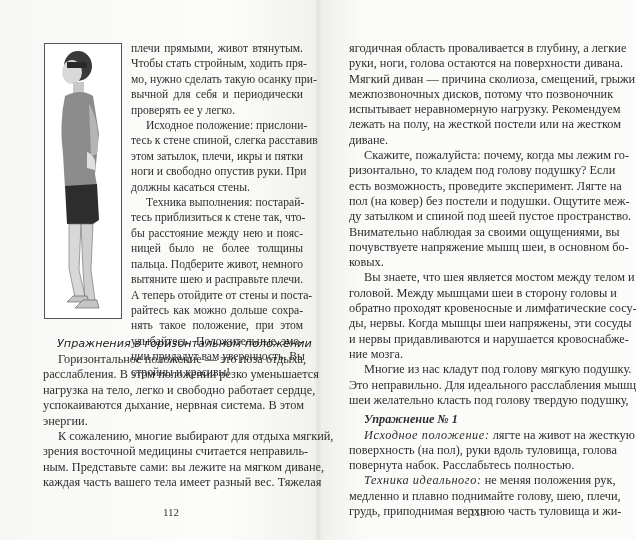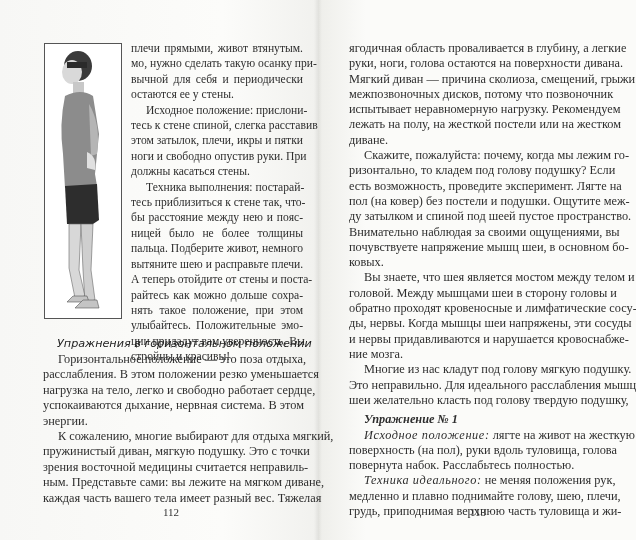--- a/index.html
+++ b/index.html
@@ -80,23 +80,24 @@
       <path d="M36 180 L48 180 L46 226 L50 256 L40 258 L38 226 Z" fill="#cfcfcf" stroke="#666" stroke-width="0.6"></path>
 
       <path d="M28 252 L42 252 L44 258 L22 258 Z" fill="#c4c4c4" stroke="#555" stroke-width="0.6"></path>
       <path d="M38 256 L52 256 L54 264 L30 264 Z" fill="#c4c4c4" stroke="#555" stroke-width="0.6"></path>
     </svg>
   </div>
 
   <div class="beside">
     <div class="txt">
       <span class="line">плечи прямыми, живот втянутым.</span>
+      <span class="line">Чтобы стать стройным, ходить пря-</span>
       <span class="line">мо, нужно сделать такую осанку при-</span>
       <span class="line">вычной для себя и периодически</span>
-      <span class="line last">остаются ее у стены.</span>
+      <span class="line last">проверять ее у легко.</span>
       <span class="line indent">Исходное положение: прислони-</span>
       <span class="line">тесь к стене спиной, слегка расставив</span>
       <span class="line">этом затылок, плечи, икры и пятки</span>
       <span class="line">ноги и свободно опустив руки. При</span>
       <span class="line last">должны касаться стены.</span>
       <span class="line indent">Техника выполнения: постарай-</span>
       <span class="line">тесь приблизиться к стене так, что-</span>
       <span class="line">бы расстояние между нею и пояс-</span>
       <span class="line">ницей было не более толщины</span>
       <span class="line">пальца. Подберите живот, немного</span>
@@ -113,21 +114,20 @@
   <div class="heading">Упражнения в горизонтальном положении</div>
 
   <div class="left-body">
     <div class="txt">
       <span class="line indent">Горизонтальное положение — это поза отдыха,</span>
       <span class="line">расслабления. В этом положении резко уменьшается</span>
       <span class="line">нагрузка на тело, легко и свободно работает сердце,</span>
       <span class="line">успокаиваются дыхание, нервная система. В этом</span>
       <span class="line last">энергии.</span>
       <span class="line indent">К сожалению, многие выбирают для отдыха мягкий,</span>
-      <span class="line">пружинистый диван, мягкую подушку. Это с точки</span>
       <span class="line">зрения восточной медицины считается неправиль-</span>
       <span class="line">ным. Представьте сами: вы лежите на мягком диване,</span>
       <span class="line">каждая часть вашего тела имеет разный вес. Тяжелая</span>
     </div>
   </div>
 
   <div class="page-num left">112</div>
 
   <div class="right-body">
     <div class="txt">

